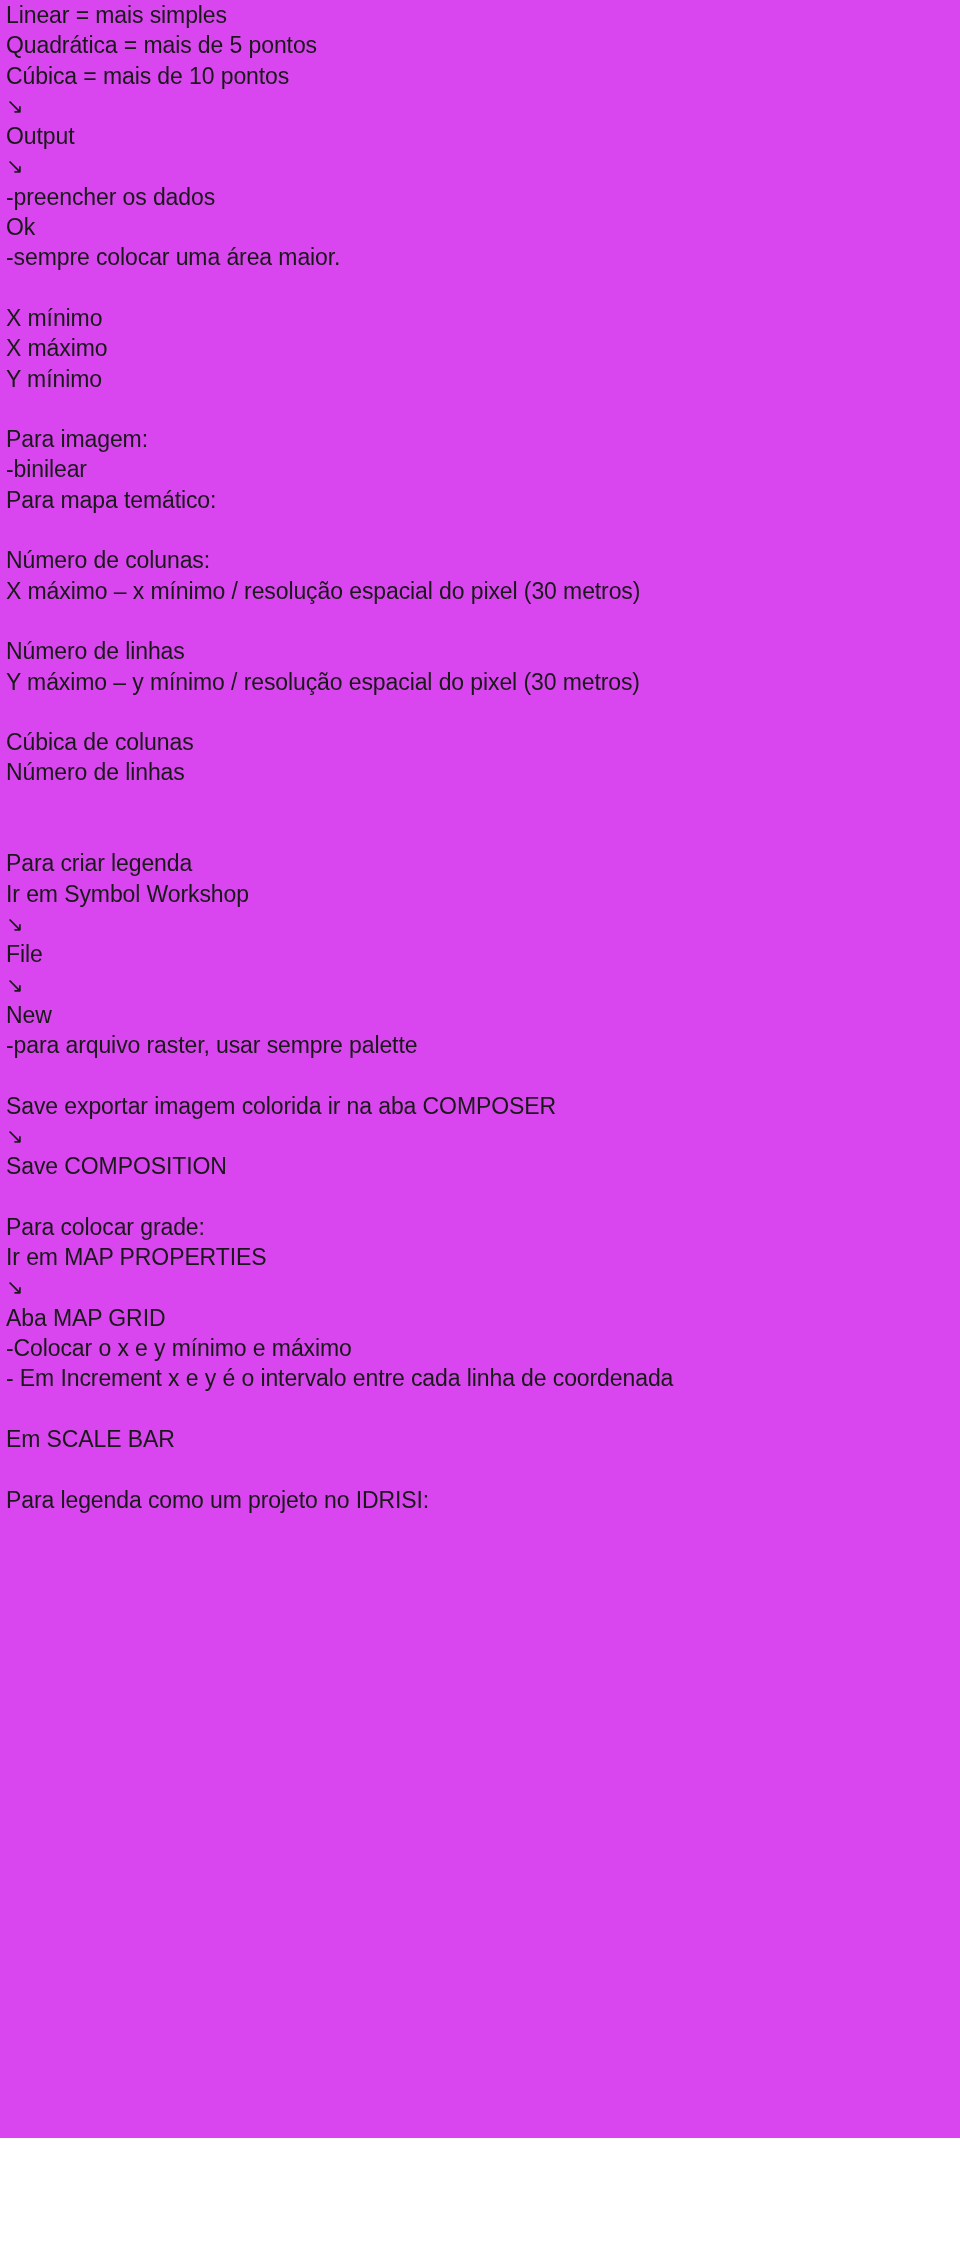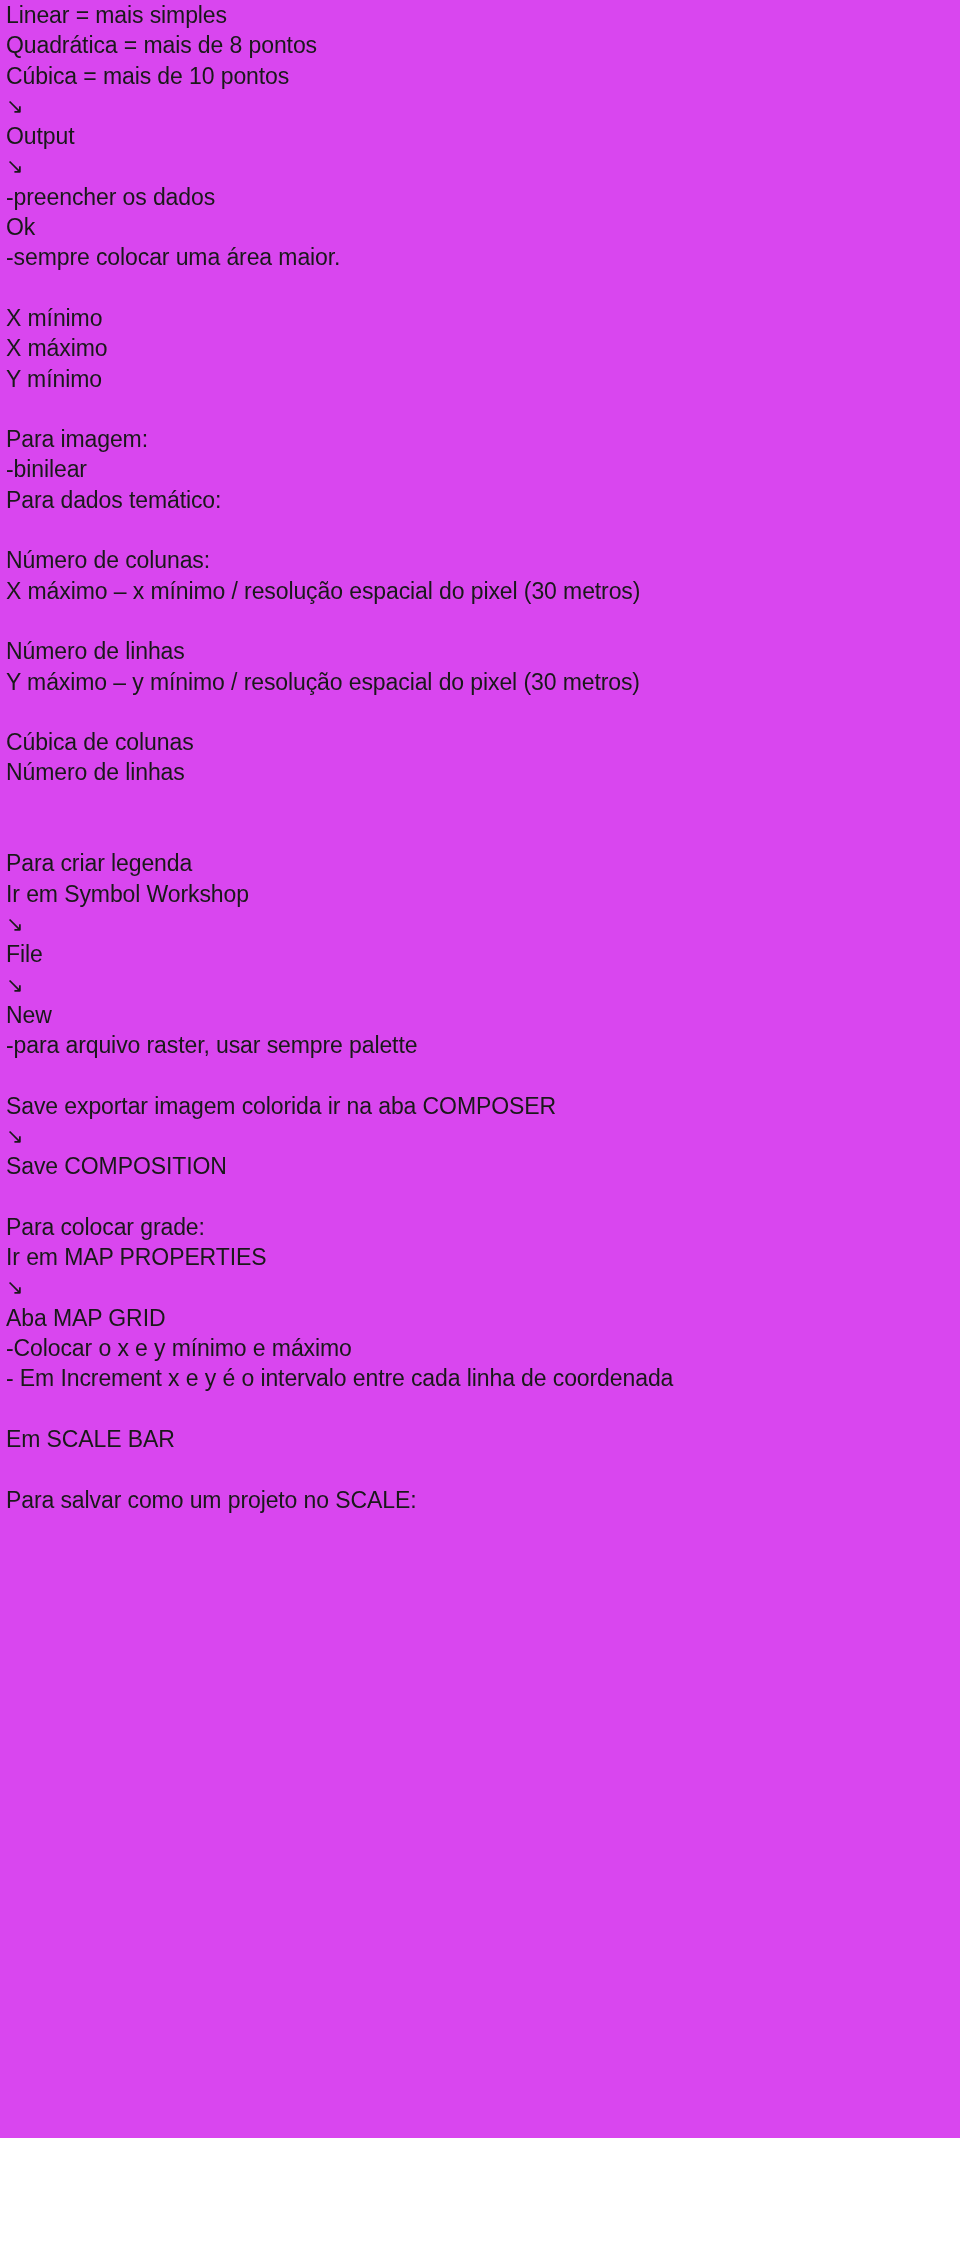--- a/index.html
+++ b/index.html
@@ -52,36 +52,36 @@
     line-height: 30.3px;
     color: #191919;
   }
 </style>
 </head>
 <body>
 
 <div id="doc">
   <div class="page-body" id="page-body">
       <div class="line">Linear = mais simples</div>
-      <div class="line">Quadrática = mais de 8 pontos</div>
+      <div class="line">Quadrática = mais de 5 pontos</div>
       <div class="line">Cúbica = mais de 10 pontos</div>
       <div class="line arrow"><span class="arrow-glyph">↘</span></div>
       <div class="line">Output</div>
       <div class="line arrow"><span class="arrow-glyph">↘</span></div>
       <div class="line">-preencher os dados</div>
       <div class="line">Ok</div>
       <div class="line">-sempre colocar uma área maior.</div>
       <div class="line blank">&nbsp;</div>
       <div class="line">X mínimo</div>
       <div class="line">X máximo</div>
       <div class="line">Y mínimo</div>
       <div class="line blank">&nbsp;</div>
       <div class="line">Para imagem:</div>
       <div class="line">-binilear</div>
-      <div class="line">Para dados temático:</div>
+      <div class="line">Para mapa temático:</div>
       <div class="line blank">&nbsp;</div>
       <div class="line">Número de colunas:</div>
       <div class="line">X máximo – x mínimo / resolução espacial do pixel (30 metros)</div>
       <div class="line blank">&nbsp;</div>
       <div class="line">Número de linhas</div>
       <div class="line">Y máximo – y mínimo / resolução espacial do pixel (30 metros)</div>
       <div class="line blank">&nbsp;</div>
       <div class="line">Cúbica de colunas</div>
       <div class="line">Número de linhas</div>
       <div class="line blank">&nbsp;</div>
@@ -100,15 +100,15 @@
       <div class="line blank">&nbsp;</div>
       <div class="line">Para colocar grade:</div>
       <div class="line">Ir em MAP PROPERTIES</div>
       <div class="line arrow"><span class="arrow-glyph">↘</span></div>
       <div class="line">Aba MAP GRID</div>
       <div class="line">-Colocar o x e y mínimo e máximo</div>
       <div class="line">- Em Increment x e y é o intervalo entre cada linha de coordenada</div>
       <div class="line blank">&nbsp;</div>
       <div class="line">Em SCALE BAR</div>
       <div class="line blank">&nbsp;</div>
-      <div class="line">Para salvar como um projeto no SCALE:</div>
+      <div class="line">Para legenda como um projeto no IDRISI:</div>
     </div>
 </div>
 
 </body></html>

